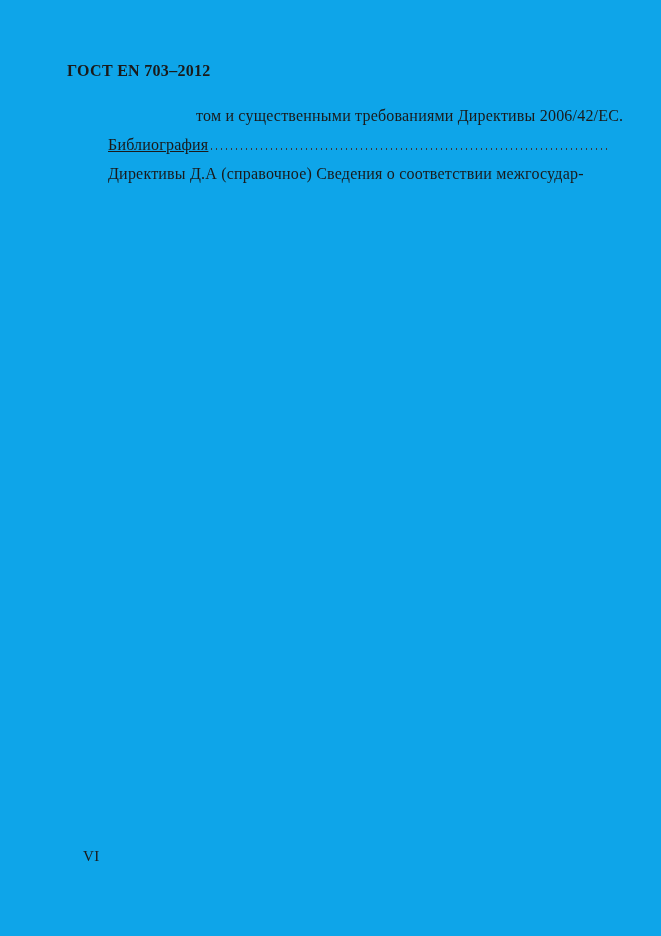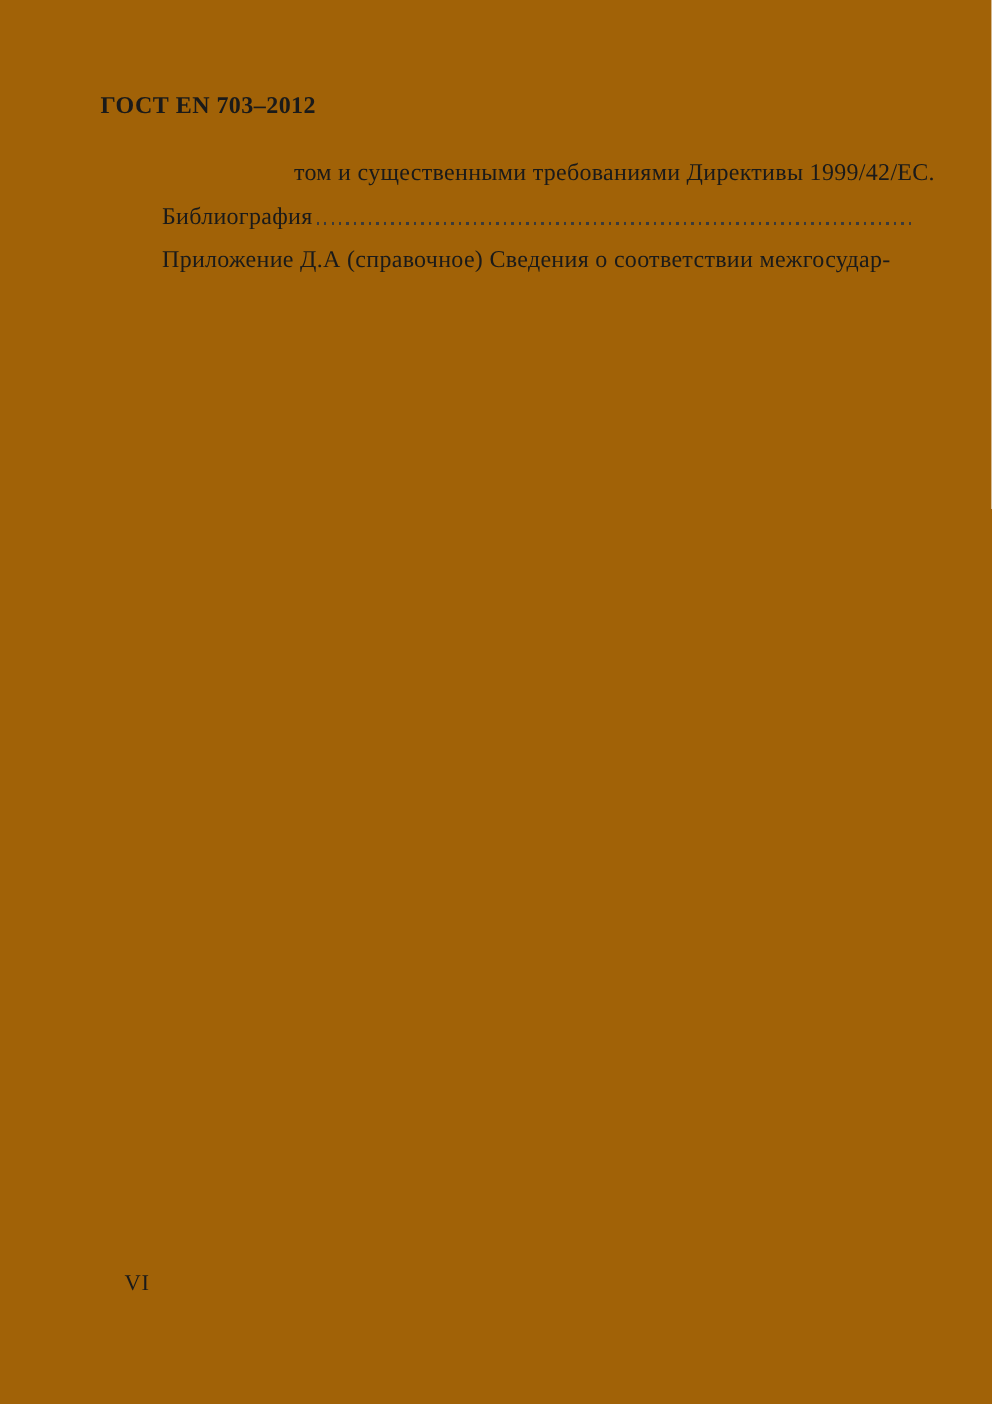--- a/index.html
+++ b/index.html
@@ -1,21 +1,21 @@
 <!DOCTYPE html>
 <html><head>
 <meta charset="utf-8">
 <style>
   * { margin: 0; padding: 0; box-sizing: border-box; }
   html, body { background: #ffffff; }
   .page {
     position: relative;
     width: 661px;
     height: 936px;
-    background: #a16207;
+    background: #0ea5e9;
     font-family: "Liberation Serif", serif;
     color: #1a1a1a;
     overflow: hidden;
   }
   .doc-header {
     position: absolute;
     left: 67px;
     top: 62px;
     font-size: 16px;
     font-weight: bold;
@@ -24,21 +24,21 @@
   }
   .toc-line {
     position: absolute;
     font-size: 16px;
     letter-spacing: 0.2px;
     white-space: nowrap;
   }
   .toc-line.cont { left: 196px; }
   .toc-line.entry { left: 108px; }
   .line-1 { top: 107px; }
-  .line-2 { top: 136px; right: 51px; display: flex; align-items: flex-end; white-space: nowrap; }
+  .line-2 { top: 136px; right: 51px; display: flex; align-items: flex-end; white-space: nowrap; text-decoration: underline; }
   .line-3 { top: 165px; }
   .line-4 { top: 193px; }
   .dot-leader {
     flex: 1;
     height: 2px;
     align-self: flex-end;
     margin: 0 2px 4px 3px;
     background-image: repeating-linear-gradient(
       to right,
       #3a3a3a 0px, #3a3a3a 1.4px,
@@ -53,25 +53,25 @@
     letter-spacing: 0.5px;
   }
 </style>
 </head>
 <body>
 
 <div class="page">
 
   <div class="doc-header">ГОСТ EN 703–2012</div>
 
-  <div class="toc-line cont line-1">том и существенными требованиями Директивы 1999/42/ЕС.</div>
+  <div class="toc-line cont line-1">том и существенными требованиями Директивы 2006/42/ЕС.</div>
 
   <div class="toc-line entry line-2">
     <span>Библиография</span>
     <span class="dot-leader"></span>
   </div>
 
-  <div class="toc-line entry line-3">Приложение Д.А (справочное) Сведения о соответствии межгосудар-</div>
+  <div class="toc-line entry line-3">Директивы Д.А (справочное) Сведения о соответствии межгосудар-</div>
 
 
   <div class="page-number">VI</div>
 
 </div>
 
 </body></html>

